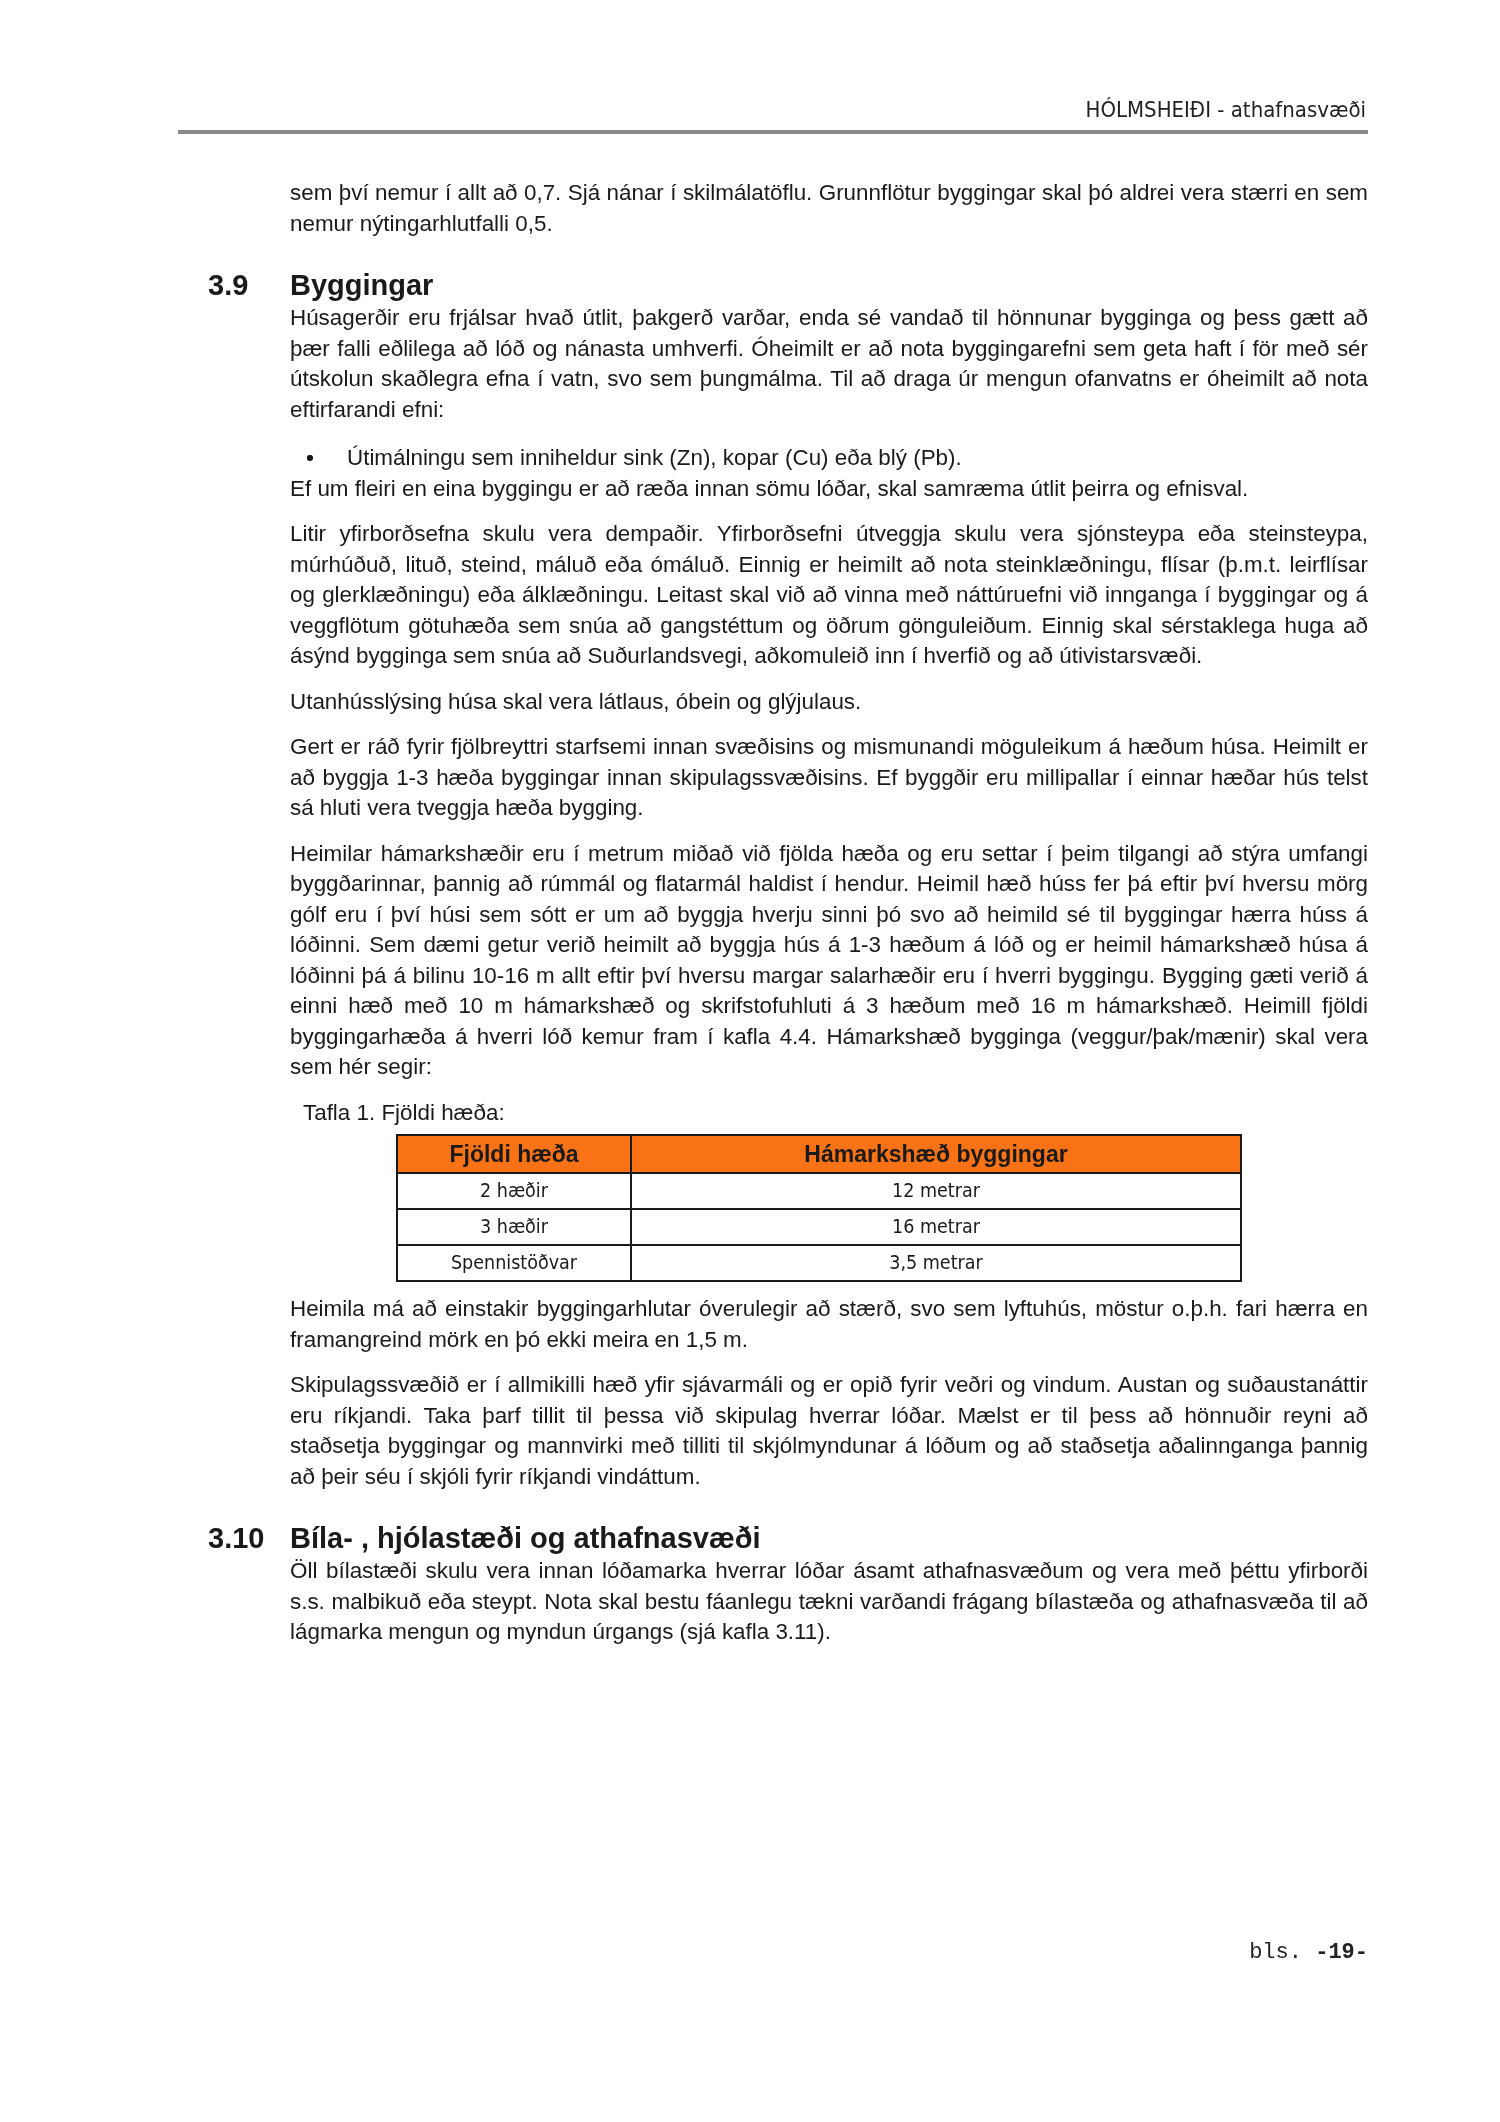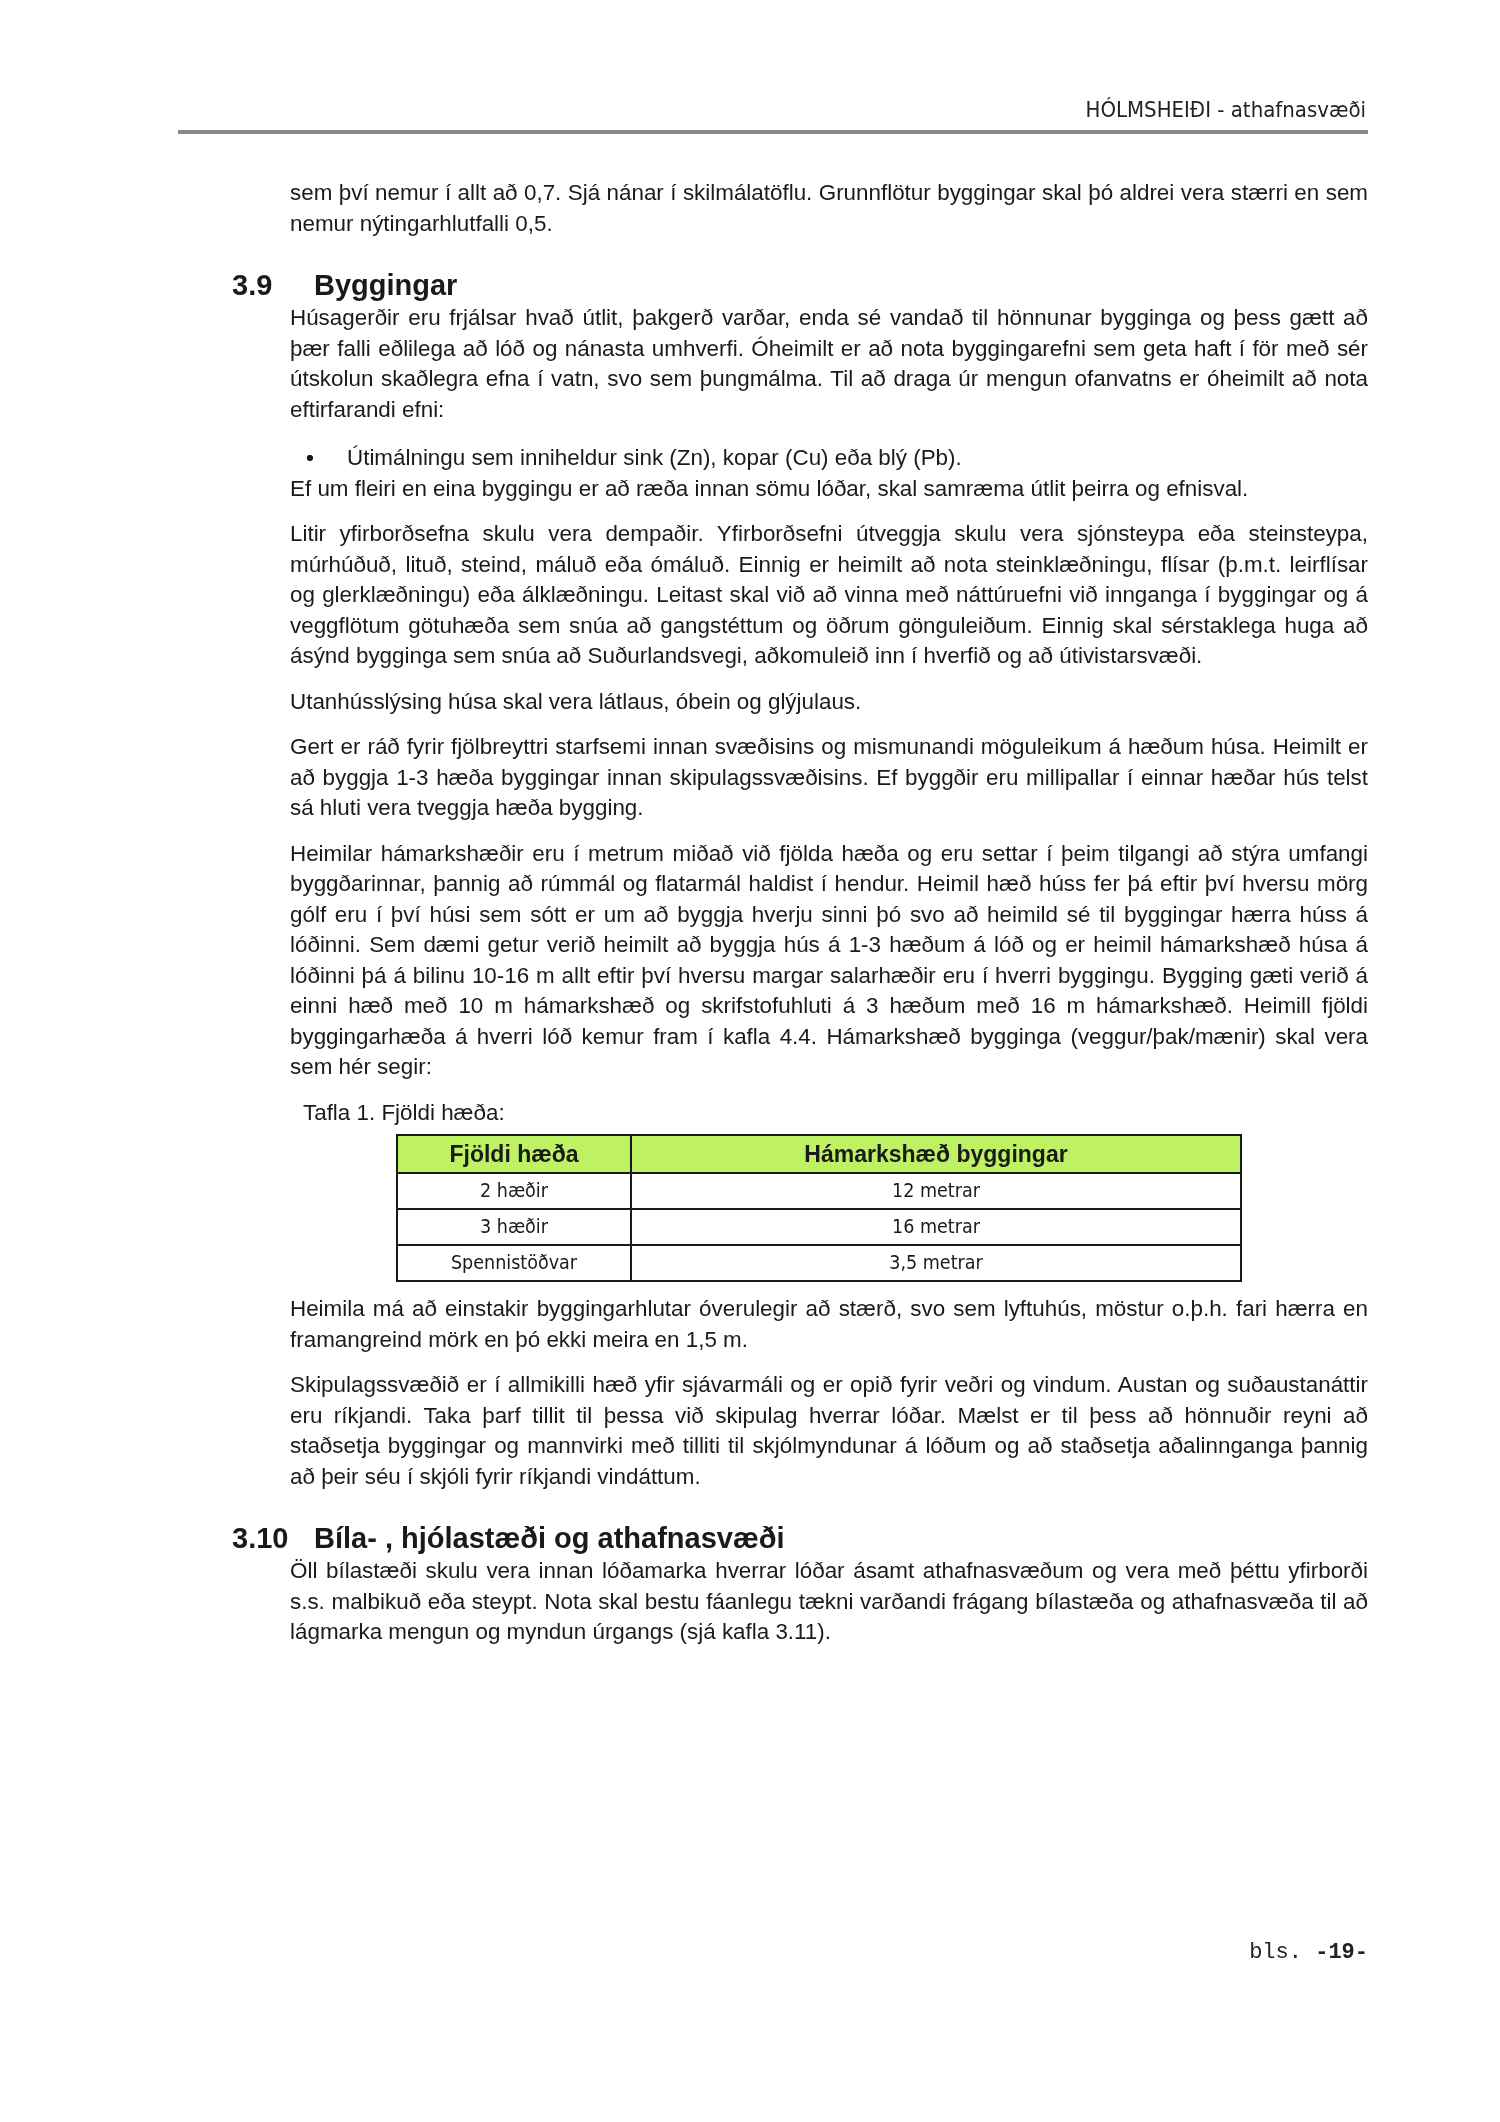--- a/index.html
+++ b/index.html
@@ -3,29 +3,29 @@
 <meta charset="utf-8">
 <style>
   html, body { margin:0; padding:0; background:#ffffff; }
   body { width:1500px; height:2122px; position:relative; overflow:hidden; color:#1a1a1a; }
   .page-header { position:absolute; left:178px; top:88px; width:1190px; height:42px; border-bottom:4px solid #8a8a8a; }
   .page-header .title { position:absolute; right:2px; bottom:8px; font-family:"DejaVu Sans Condensed","DejaVu Sans",sans-serif; font-size:22px; color:#222; letter-spacing:0; }
   .content { position:absolute; left:208px; top:178px; width:1160px; font-family:"Liberation Sans", sans-serif; font-size:22.4px; line-height:30.5px; }
   .p { margin:0 0 15px 82px; text-align:justify; }
   .p.left { text-align:left; }
   h2 { margin:0; font-family:"Liberation Sans", sans-serif; font-weight:bold; font-size:29px; line-height:36px; display:flex; }
-  h2 .num { width:82px; flex:none;margin-left:24px; }
+  h2 .num { width:82px; flex:none; }
   .sec { margin-top:28px; }
   ul.bullets { margin:18px 0 0 82px; padding:0; list-style:none; }
   ul.bullets li { position:relative; padding-left:57px; line-height:30.5px; }
   ul.bullets li .dot { position:absolute; left:16px; top:0; }
   .caption { margin:4px 0 6px 95px; font-size:22.4px; }
   table.t { border-collapse:collapse; margin:0 0 12px 188px; width:846px; font-family:"DejaVu Sans Condensed","DejaVu Sans",sans-serif; }
   table.t th, table.t td { border:2.5px solid #1a1a1a; text-align:center; height:34px; padding:0; }
-  table.t th { background:#bef264; font-family:"Liberation Sans", sans-serif; font-weight:bold; font-size:23px; height:36px; }
+  table.t th { background:#f97316; font-family:"Liberation Sans", sans-serif; font-weight:bold; font-size:23px; height:36px; }
   table.t td { font-size:19.5px; }
   table.t .c1 { width:232px; }
   .footer { position:absolute; right:132px; top:1940px; font-family:Liberation Mono, monospace; font-size:22px; color:#222; }
   .footer b { font-weight:bold; }
 </style>
 </head>
 <body>
 
 <div class="page-header">
   <span class="title">HÓLMSHEIÐI - athafnasvæði</span>

